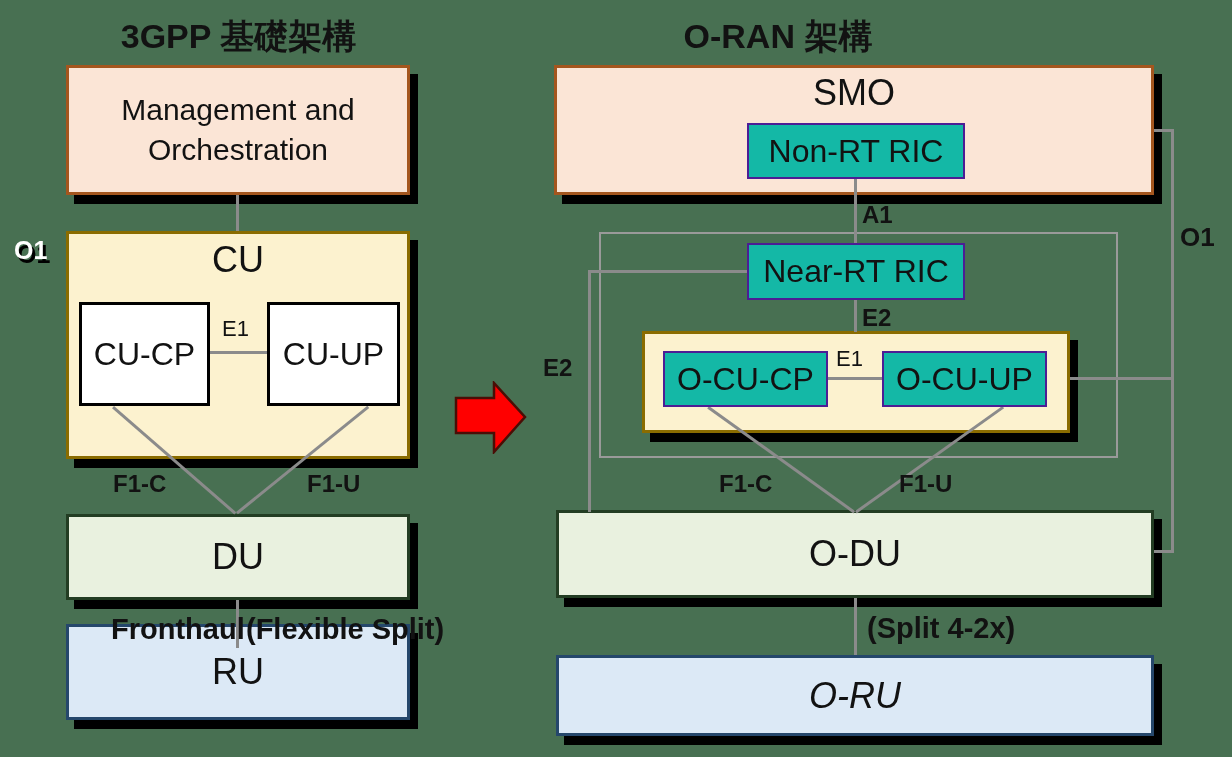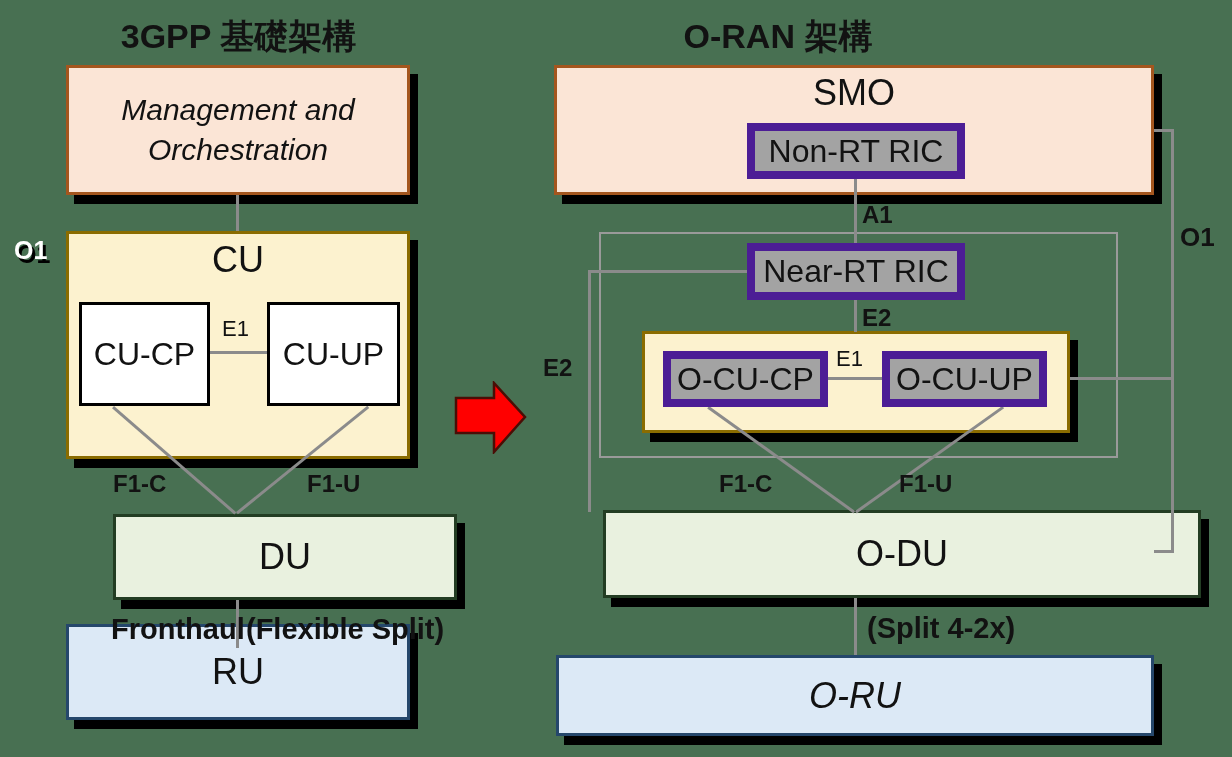--- a/index.html
+++ b/index.html
@@ -10,24 +10,24 @@
     color:#121212;
   }
   .abs{position:absolute;}
   .box{
     position:absolute;display:flex;align-items:center;justify-content:center;
     text-align:center;box-sizing:border-box;
   }
   .shadow{box-shadow:8px 9px 0 #000;}
   .pink{background:#FBE5D6;border:3px solid #A4561E;}
   .yellow{background:#FCF2CF;border:3px solid #8A6C00;}
-  .green{background:#E9F1DF;border:3px solid #233D23;margin-left:47px;}
+  .green{background:#E9F1DF;border:3px solid #233D23;}
   .blue{background:#DCE9F6;border:3px solid #25476B;}
   .white-l{background:#FFFFFF;border:3px solid #000;}
-  .white-r{background:#a3a3a3;border:8px solid #4c1d95;justify-content:center;}
+  .white-r{background:#14b8a6;border:2px solid #4c1d95;justify-content:center;}
   .line{position:absolute;background:#8b8b8b;z-index:30;}
   .diag{position:absolute;height:3px;background:#8b8b8b;transform-origin:0 0;z-index:30;}
   .grayrect{position:absolute;border:2px solid #9a9a9a;box-sizing:border-box;z-index:5;}
   .big-label{font-size:36px;}
   .mid-label{font-size:32px;}
   .iface{position:absolute;font-size:24px;font-weight:bold;z-index:40;white-space:nowrap;}
   .fh{position:absolute;font-size:29px;font-weight:bold;z-index:40;white-space:nowrap;}
   .title{position:absolute;font-size:34px;font-weight:bold;text-align:center;z-index:40;white-space:nowrap;}
   .e1{position:absolute;font-size:22px;z-index:40;}
   .zbox{z-index:10;}
@@ -35,21 +35,21 @@
 </style>
 </head>
 <body>
 
 <div id="canvas">
 
   <div class="title" style="left:66px;top:14px;width:345px;">3GPP 基礎架構</div>
 
   <div class="abs" style="left:14px;top:236px;font-size:25px;font-weight:bold;color:#fff;text-shadow:3px 4px 0 #000;z-index:40;">O1</div>
 
-  <div class="box pink shadow zbox" style="left:66px;top:65px;width:344px;height:130px;font-size:30px;line-height:1.35;padding:0 28px;font-style:italic;">
+  <div class="box pink shadow zbox" style="left:66px;top:65px;width:344px;height:130px;font-size:30px;line-height:1.35;padding:0 28px;">
     <span>Management and Orchestration</span>
   </div>
 
   <div class="line" style="left:236px;top:195px;width:3px;height:36px;"></div>
 
   <div class="box yellow shadow zbox" style="left:66px;top:231px;width:344px;height:228px;"></div>
   <div class="abs big-label ztop" style="left:66px;top:239px;width:344px;text-align:center;">CU</div>
 
   <div class="diag" style="left:114px;top:406px;width:162px;transform:rotate(41deg);"></div>
   <div class="diag" style="left:236px;top:512px;width:169px;transform:rotate(-39deg);"></div>

